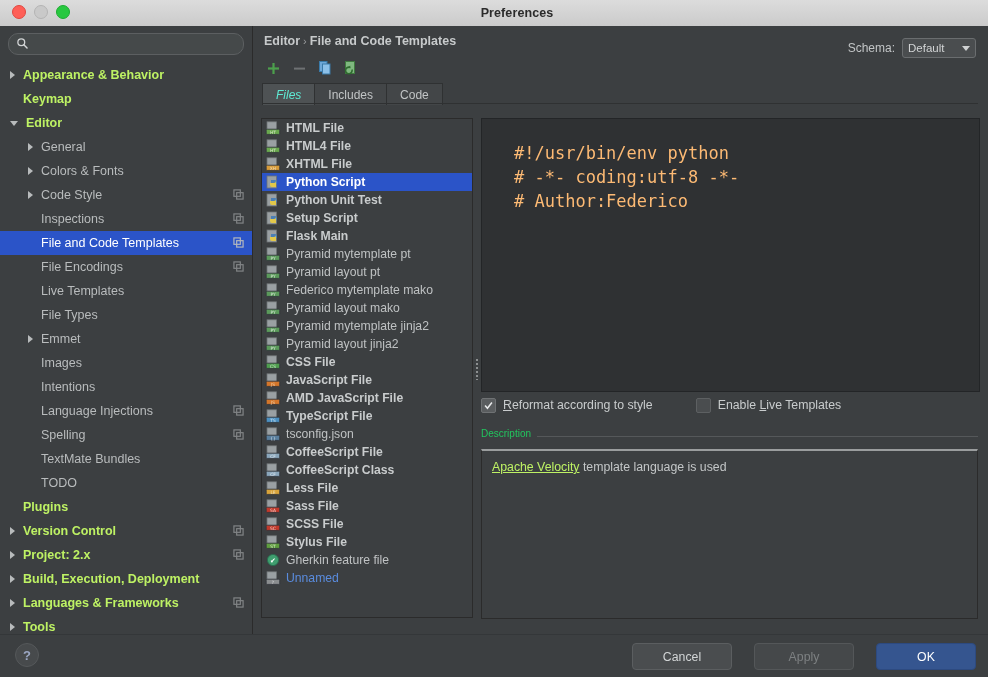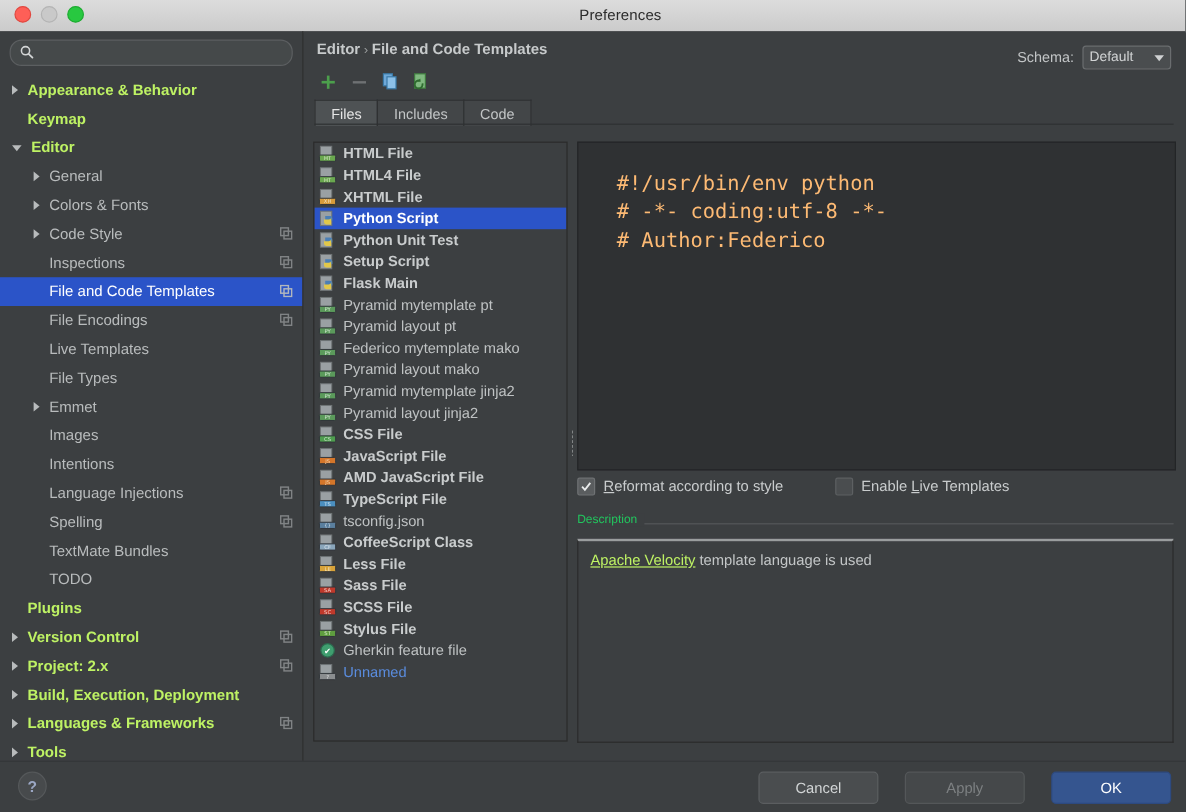--- a/index.html
+++ b/index.html
@@ -13,21 +13,21 @@
   }
   #app{position:relative;width:988px;height:677px;background:#3c3f41;}
 
   
   .titlebar{
     position:absolute;left:0;top:0;width:988px;height:26px;
     background:linear-gradient(#dcdcdc,#cbcbcb);
     border-bottom:1px solid #a9a9a9;
     display:flex;align-items:center;justify-content:center;
   }
-  .title-text{font-size:12.5px;color:#2b2b2b;font-weight:400;letter-spacing:.1px;margin-left:46px;}
+  .title-text{font-size:12.5px;color:#2b2b2b;font-weight:700;letter-spacing:.1px;margin-left:46px;}
   .traffic{position:absolute;left:12px;top:5px;display:flex;gap:8px;align-items:center;}
   .dot{width:12px;height:12px;border-radius:50%;}
   .dot.red{background:#fe5f57;border:1px solid #e04840;}
   .dot.yellow{background:#c9c9c9;border:1px solid #b4b4b4;}
   .dot.green{background:#28c840;border:1px solid #1dac31;}
 
   
   .sidebar{
     position:absolute;left:0;top:26px;width:252px;height:608px;
     background:#3c3f41;border-right:1px solid #2b2b2b;overflow:hidden;
@@ -81,21 +81,21 @@
 
   .toolbar{position:absolute;left:9px;top:31px;display:flex;align-items:center;gap:4px;}
   .tb{width:22px;height:22px;display:flex;align-items:center;justify-content:center;}
 
   .tabs{position:absolute;left:9px;top:56px;display:flex;align-items:flex-end;height:23px;}
   .tab{
     height:21px;padding:0 13px;display:flex;align-items:center;justify-content:center;
     font-size:12px;color:#c2c5c6;background:#434648;border:1px solid #2f3132;
     border-bottom:none;margin-right:-1px;
   }
-  .tab.active{background:#4e5254;color:#e5e5e5;}
+  .tab.active{background:#4e5254;color:#5eead4;font-style:italic;}
   .tabs-underline{position:absolute;left:9px;top:77px;width:716px;height:1px;background:#2f3132;}
 
   
   .listpanel{
     position:absolute;left:261px;top:118px;width:210px;height:498px;
     background:#3c3f41;border:1px solid #2b2b2b;overflow:hidden;
   }
   .lrow{height:18px;display:flex;align-items:center;padding-left:3px;white-space:nowrap;}
   .lrow .licon{width:16px;height:14px;flex:0 0 auto;margin-right:5px;position:relative;}
   .lrow .ltext{font-size:12.2px;color:#bfc2c3;}
@@ -507,20 +507,28 @@
             <text x="8" y="12.5" font-size="4.4" fill="#cfdce6" text-anchor="middle" font-family="DejaVu Sans">{}</text>
           </svg>
           <span class="ltext">tsconfig.json</span>
         </div>
         <div class="lrow bold">
           <svg class="licon" viewBox="0 0 16 14">
             <rect x="2" y="0.8" width="9.5" height="8" fill="#9aa0a3" stroke="#6e7375" stroke-width=".8"></rect>
             <rect x="1.2" y="8.2" width="13.5" height="5.2" rx="1" fill="#8aa6bb" stroke="#30343a" stroke-width=".8"></rect>
             <text x="8" y="12.5" font-size="4.4" fill="#dde6ee" text-anchor="middle" font-family="DejaVu Sans">CF</text>
           </svg>
+          <span class="ltext">CoffeeScript File</span>
+        </div>
+        <div class="lrow bold">
+          <svg class="licon" viewBox="0 0 16 14">
+            <rect x="2" y="0.8" width="9.5" height="8" fill="#9aa0a3" stroke="#6e7375" stroke-width=".8"></rect>
+            <rect x="1.2" y="8.2" width="13.5" height="5.2" rx="1" fill="#8aa6bb" stroke="#30343a" stroke-width=".8"></rect>
+            <text x="8" y="12.5" font-size="4.4" fill="#dde6ee" text-anchor="middle" font-family="DejaVu Sans">CF</text>
+          </svg>
           <span class="ltext">CoffeeScript Class</span>
         </div>
         <div class="lrow bold">
           <svg class="licon" viewBox="0 0 16 14">
             <rect x="2" y="0.8" width="9.5" height="8" fill="#9aa0a3" stroke="#6e7375" stroke-width=".8"></rect>
             <rect x="1.2" y="8.2" width="13.5" height="5.2" rx="1" fill="#d8a33a" stroke="#30343a" stroke-width=".8"></rect>
             <text x="8" y="12.5" font-size="4.4" fill="#f2e0b6" text-anchor="middle" font-family="DejaVu Sans">LE</text>
           </svg>
           <span class="ltext">Less File</span>
         </div>

